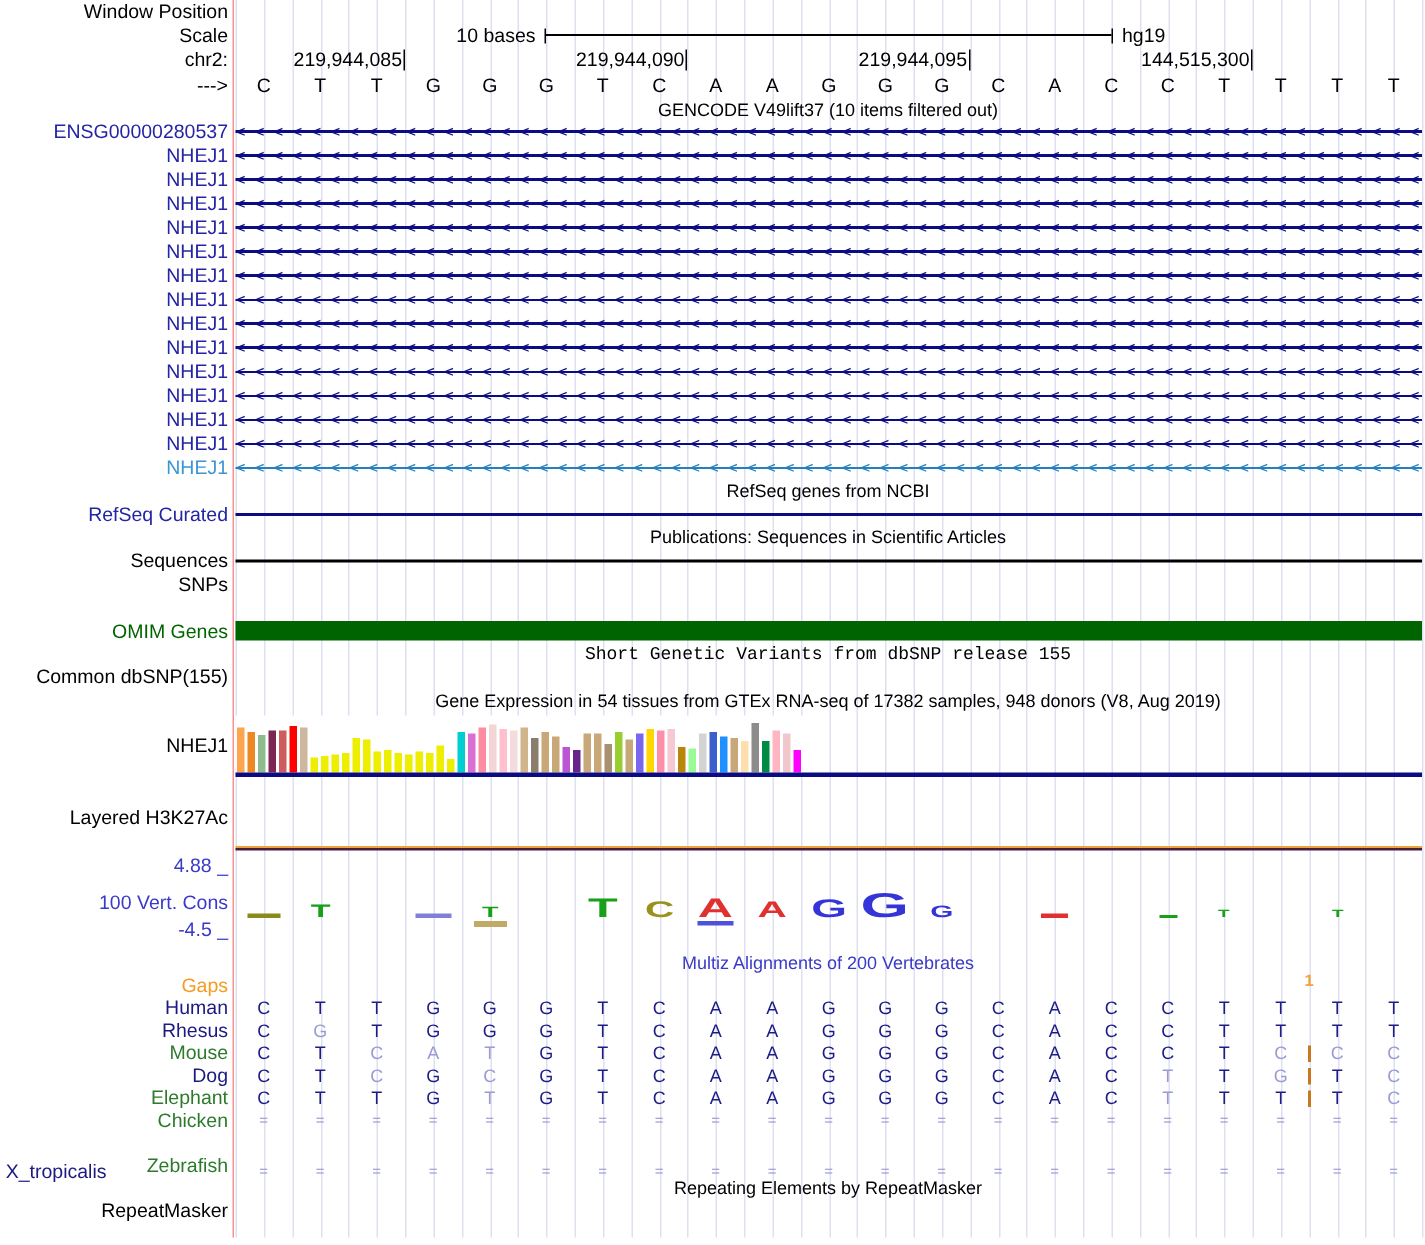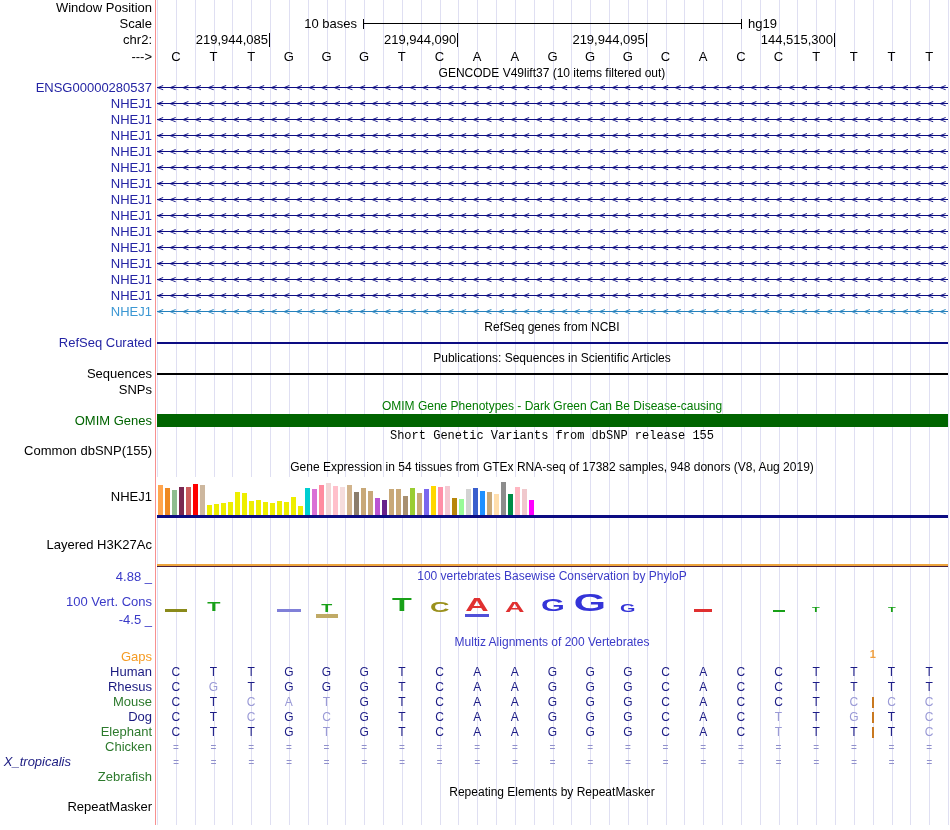--- a/index.html
+++ b/index.html
@@ -198,21 +198,20 @@
   <div class="title" style="top:321px;">RefSeq genes from NCBI</div>
   <div class="lbl lbl-blue" style="top:336px;">RefSeq Curated</div>
   <div class="hline" style="top:342px;height:2px;background:#0c0c82;"></div>
 
   <div class="title" style="top:352px;">Publications: Sequences in Scientific Articles</div>
   <div class="lbl" style="top:367px;">Sequences</div>
   <div class="hline" style="top:373px;height:2px;background:#000;"></div>
 
   <div class="lbl" style="top:383px;">SNPs</div>
 
-  <div class="title title-green" style="top:400px;">OMIM Gene Phenotypes - Dark Green Can Be Disease-causing</div>
   <div class="lbl lbl-green" style="top:414px;">OMIM Genes</div>
   <div class="omim-bar"></div>
 
   <div class="title" style="top:430px;font-family:Liberation Mono, monospace;">Short Genetic Variants from dbSNP release 155</div>
   <div class="lbl" style="top:444px;">Common dbSNP(155)</div>
 
   <div class="title" style="top:461px;">Gene Expression in 54 tissues from GTEx RNA-seq of 17382 samples, 948 donors (V8, Aug 2019)</div>
   <div class="lbl" style="top:490px;">NHEJ1</div>
   <div class="gtex-panel" id="gtex-panel">
       <div class="gtex-bar" style="left: 1px; height: 30px; background: rgb(255, 165, 79);"></div>
@@ -269,21 +268,20 @@
       <div class="gtex-bar" style="left: 358px; height: 28px; background: rgb(255, 182, 193);"></div>
       <div class="gtex-bar" style="left: 365px; height: 26px; background: rgb(240, 200, 204);"></div>
       <div class="gtex-bar" style="left: 372px; height: 15px; background: rgb(255, 0, 255);"></div>
     </div>
   <div class="gtex-base"></div>
 
   <div class="lbl" style="top:538px;">Layered H3K27Ac</div>
   <div class="layered-line"></div>
 
   <div class="lbl lbl-consblue" style="top:570px;">4.88 _</div>
-  <div class="title title-blue" style="top:570px;">100 vertebrates Basewise Conservation by PhyloP</div>
   <div class="lbl lbl-consblue" style="top:595px;">100 Vert. Cons</div>
   <div class="lbl lbl-consblue" style="top:613px;">-4.5 _</div>
   <div id="logo">
       <div style="position: absolute; left: 164.8px; top: 609px; width: 22px; height: 3px; background: rgb(138, 138, 26);"></div>
       <div class="logo-item" style="left: 194.7px; top: 603px; width: 37.6667px; height: 9px; font-size: 12px; line-height: 9px; color: rgb(24, 160, 24); transform: scaleX(1.8); transform-origin: center bottom;">T</div>
       <div style="position: absolute; left: 276.8px; top: 609px; width: 24px; height: 3px; background: rgb(128, 128, 216);"></div>
       <div class="logo-item" style="left: 307.7px; top: 605px; width: 37.6667px; height: 7px; font-size: 10px; line-height: 7px; color: rgb(24, 160, 24); transform: scaleX(1.8); transform-origin: center bottom;">T</div>
       <div style="position: absolute; left: 315.5px; top: 614px; width: 22px; height: 4px; background: rgb(192, 170, 102);"></div>
       <div class="logo-item" style="left: 383px; top: 599px; width: 37.6667px; height: 13px; font-size: 18px; line-height: 13px; color: rgb(24, 160, 24); transform: scaleX(1.8); transform-origin: center bottom;">T</div>
       <div class="logo-item" style="left: 420.7px; top: 601px; width: 37.6667px; height: 11px; font-size: 15px; line-height: 11px; color: rgb(154, 144, 28); transform: scaleX(1.8); transform-origin: center bottom;">C</div>
@@ -443,21 +441,21 @@
         <div class="mz-letter mz-eq" style="left: 609px; top: 0px; width: 37.6667px;">=</div>
         <div class="mz-letter mz-eq" style="left: 646.67px; top: 0px; width: 37.6667px;">=</div>
         <div class="mz-letter mz-eq" style="left: 684.33px; top: 0px; width: 37.6667px;">=</div>
         <div class="mz-letter mz-eq" style="left: 722px; top: 0px; width: 37.6667px;">=</div>
         <div class="mz-letter mz-eq" style="left: 759.67px; top: 0px; width: 37.6667px;">=</div>
         <div class="mz-letter mz-eq" style="left: 797.33px; top: 0px; width: 37.6667px;">=</div>
         <div class="mz-letter mz-eq" style="left: 835px; top: 0px; width: 37.6667px;">=</div>
         <div class="mz-letter mz-eq" style="left: 872.67px; top: 0px; width: 37.6667px;">=</div>
         <div class="mz-letter mz-eq" style="left: 910.33px; top: 0px; width: 37.6667px;">=</div>
       </div>
-      <div style="position: absolute; left: 0px; top: 755px; width: 869px; height: 15px; font-style: italic;">
+      <div style="position: absolute; left: 0px; top: 774px; width: 869px; height: 15px;">
         <div class="lbl" style="top: 0px; right: 798px; color: rgb(26, 26, 128);">X_tropicalis</div>
         <div class="mz-letter mz-eq" style="left: 157px; top: 0px; width: 37.6667px;">=</div>
         <div class="mz-letter mz-eq" style="left: 194.67px; top: 0px; width: 37.6667px;">=</div>
         <div class="mz-letter mz-eq" style="left: 232.33px; top: 0px; width: 37.6667px;">=</div>
         <div class="mz-letter mz-eq" style="left: 270px; top: 0px; width: 37.6667px;">=</div>
         <div class="mz-letter mz-eq" style="left: 307.67px; top: 0px; width: 37.6667px;">=</div>
         <div class="mz-letter mz-eq" style="left: 345.33px; top: 0px; width: 37.6667px;">=</div>
         <div class="mz-letter mz-eq" style="left: 383px; top: 0px; width: 37.6667px;">=</div>
         <div class="mz-letter mz-eq" style="left: 420.67px; top: 0px; width: 37.6667px;">=</div>
         <div class="mz-letter mz-eq" style="left: 458.33px; top: 0px; width: 37.6667px;">=</div>

